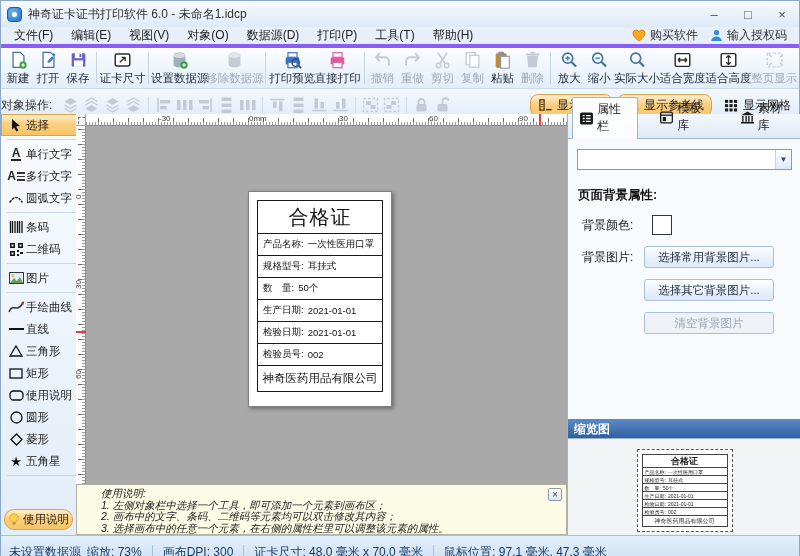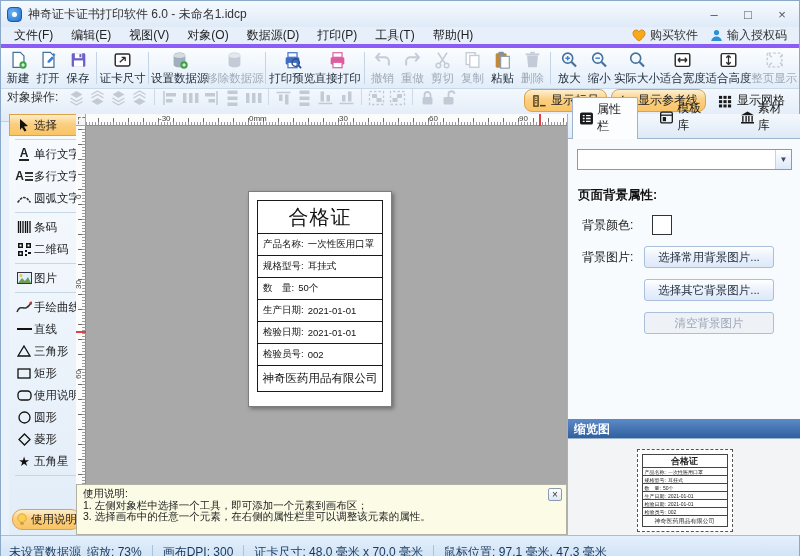--- a/index.html
+++ b/index.html
@@ -24,31 +24,31 @@
   
   .toolbar { position:absolute; left:0; top:47px; right:0; height:41px; background:linear-gradient(#fbfdff,#e2edf9); border-bottom:1px solid #c9d9ec; display:flex; align-items:stretch; padding:1px 2px; }
   .tb-btn { display:flex; flex-direction:column; align-items:center; justify-content:center; padding:1px 4px; min-width:30px; border-radius:3px; }
   .tb-btn .tbi { width:21px; height:20px; }
   .tb-btn .tbl { font-size:11.5px; white-space:nowrap; color:#1d2a38; margin-top:1px; }
   .tb-btn.disabled .tbl { color:#9fabb8; }
   .tb-sep { width:1px; background:#c3d4e7; margin:3px 3px; }
   .c-blue { color:#46719f; } .c-gray { color:#c3ccd6; } .c-purple { color:#6c60c8; } .c-pink { color:#dd5c9e; } .c-tan { color:#c08a3e; } .c-dark { color:#2b2b2b; }
 
   
-  .objbar { position:absolute; left:0; top:88px; right:0; height:33px; background:linear-gradient(#f3f8fd,#e0ebf7); border-bottom:1px solid #bccfe4; display:flex; align-items:flex-start; padding:0 6px; }
+  .objbar { position:absolute; left:0; top:88px; right:0; height:33px; background:linear-gradient(#f3f8fd,#e0ebf7); border-bottom:1px solid #bccfe4; display:flex; align-items:center; padding:0 0; }
   .objbar-label { color:#333; margin-right:8px; }
   .oicon { width:19px; height:18px; color:#c2cbd5; margin:0 1px; }
   .ob-sep { width:1px; height:16px; background:#ccd9e8; margin:0 4px; }
   .objbar-right { margin-left:auto; display:flex; align-items:center; gap:4px; }
   .toggle-btn { display:flex; align-items:center; gap:4px; padding:2px 7px; border-radius:8px; border:1px solid transparent; color:#222; }
   .toggle-btn.active { background:linear-gradient(#fdf0d3,#fbcf82 45%,#f8c express 60%,#f9c567); background:linear-gradient(#fdf0d3,#fbcf82 45%,#f9c567); border-color:#dba24a; }
   .toggle-btn svg { width:15px; height:14px; }
 
   
-  .sidebar { position:absolute; left:8px; top:113px; width:95px; height:421px; background:linear-gradient(#f8fbfe,#e2edf8); border-right:1px solid #b9cde2; }
+  .sidebar { position:absolute; left:0; top:113px; width:95px; height:421px; background:linear-gradient(#f8fbfe,#e2edf8); border-right:1px solid #b9cde2; }
   .titem { display:flex; align-items:center; height:22px; padding-left:4px; border:1px solid transparent; }
   .titem.sel { background:linear-gradient(#fdeec9,#fbce80 45%,#f9c463); border-color:#dfa146; }
   .ticon { width:20px; display:flex; justify-content:center; align-items:center; flex:0 0 20px; }
   .tlabel { font-size:11.5px; color:#1c1c1c; white-space:nowrap; }
   .tsep { margin:3px 6px; border-top:1px solid #c8d7e6; }
   .a-single { font-weight:bold; font-size:12px; border-bottom:2px solid #222; line-height:11px; padding:0 1px; }
   .a-multi { font-weight:bold; font-size:12px; margin-right:1px; }
   .mlines { width:8px; height:9px; background:repeating-linear-gradient(#333 0 1.5px, transparent 1.5px 3.5px); }
   .star-glyph { font-size:13px; color:#111; line-height:13px; }
   .help-btn { position:absolute; left:3px; bottom:5px; width:69px; height:21px; border-radius:10px; border:1px solid #e0a343; background:linear-gradient(#fdeec9,#fbce80 45%,#f9c463); display:flex; align-items:center; justify-content:center; gap:3px; font-size:11.5px; color:#222; }
@@ -72,21 +72,21 @@
   .redmark-h { position:absolute; left:453px; top:0; width:2px; height:12px; background:#e24040; }
   .redmark-v { position:absolute; top:205px; left:0; width:10px; height:2px; background:#e24040; }
   .canvas-view { position:absolute; left:10px; top:12px; width:481px; height:358px; background:#a9a9a9; overflow:hidden; }
   .card { position:absolute; left:162px; top:65px; width:144px; height:216px; background:#fff; border:1px solid #7e7e7e; box-shadow:2px 2px 4px rgba(0,0,0,.35); padding:8px; }
   .cert-row { border:1px solid #1a1a1a; margin-top:-1px; background:#fff; display:flex; align-items:center; padding:0 5px; height:23px; font-size:9.5px; color:#111; white-space:nowrap; overflow:hidden; }
   .cert-title { height:34px; justify-content:center; font-size:20px; margin-top:0; letter-spacing:1px; }
   .cert-footer { height:27px; justify-content:center; font-size:11.5px; }
   .cert-row .cv { margin-left:4px; }
 
   
-  .helpbox { position:absolute; left:75px; top:483px; width:491px; height:51px; background:#fcfce6; border:1px solid #b2b2a4; padding:3px 6px; color:#222; }
+  .helpbox { position:absolute; left:75px; top:483px; width:491px; height:51px; background:#fcfce6; border:1px solid #b2b2a4; padding:3px 24px; color:#222;font-style:italic; }
   .helpbox .hline { font-size:10.5px; line-height:11.5px; white-space:nowrap; }
   .help-close { position:absolute; right:4px; top:3px; width:14px; height:13px; border:1px solid #8a9ab0; background:linear-gradient(#fff,#dde6f2); border-radius:2px; font-size:10px; line-height:11px; text-align:center; color:#333; }
 
   
   .rightpanel { position:absolute; left:566px; top:113px; width:234px; height:421px; background:#f7fafd; border-left:1px solid #9db4cf; }
   .rp-tabs { height:25px; background:linear-gradient(#f3f8fd,#dfeaf6); border-bottom:1px solid #9db4cf; display:flex; align-items:flex-end; padding:2px 2px 0 4px; gap:14px; }
   .rp-tab { display:flex; align-items:center; gap:4px; padding:3px 7px 4px; font-size:12px; border:1px solid transparent; border-bottom:none; color:#1c1c1c; }
   .rp-tab.active { background:#fbfdff; border-color:#9db4cf; border-radius:2px 2px 0 0; position:relative; top:1px; }
   .rp-tab svg { width:14px; height:13px; }
   .rp-body { position:absolute; left:0; top:25px; right:0; bottom:0; background:#f8fbfd; }
@@ -650,20 +650,21 @@
             <span class="cv">002</span>
         </div>
         <div class="cert-row cert-footer">神奇医药用品有限公司</div>
       </div>
     </div>
   </div>
 
   <div class="helpbox">
     <div class="hline">使用说明:</div>
     <div class="hline">1. 左侧对象栏中选择一个工具，即可添加一个元素到画布区；</div>
+    <div class="hline">2. 画布中的文字、条码、二维码等元素均可以双击修改其内容；</div>
     <div class="hline">3. 选择画布中的任意一个元素，在右侧的属性栏里可以调整该元素的属性。</div>
     <div class="help-close">×</div>
   </div>
 
   <div class="rightpanel">
     <div class="rp-tabs">
       <span class="rp-tab active">
         <svg viewBox="0 0 14 13">
             <rect x="0" y="0" width="14" height="13" rx="2" fill="#1a1a1a"></rect>
             <path d="M3 3.5h2M6.5 3.5h5M3 6.5h2M6.5 6.5h5M3 9.5h2M6.5 9.5h5" stroke="#fff" stroke-width="1.4"></path>

